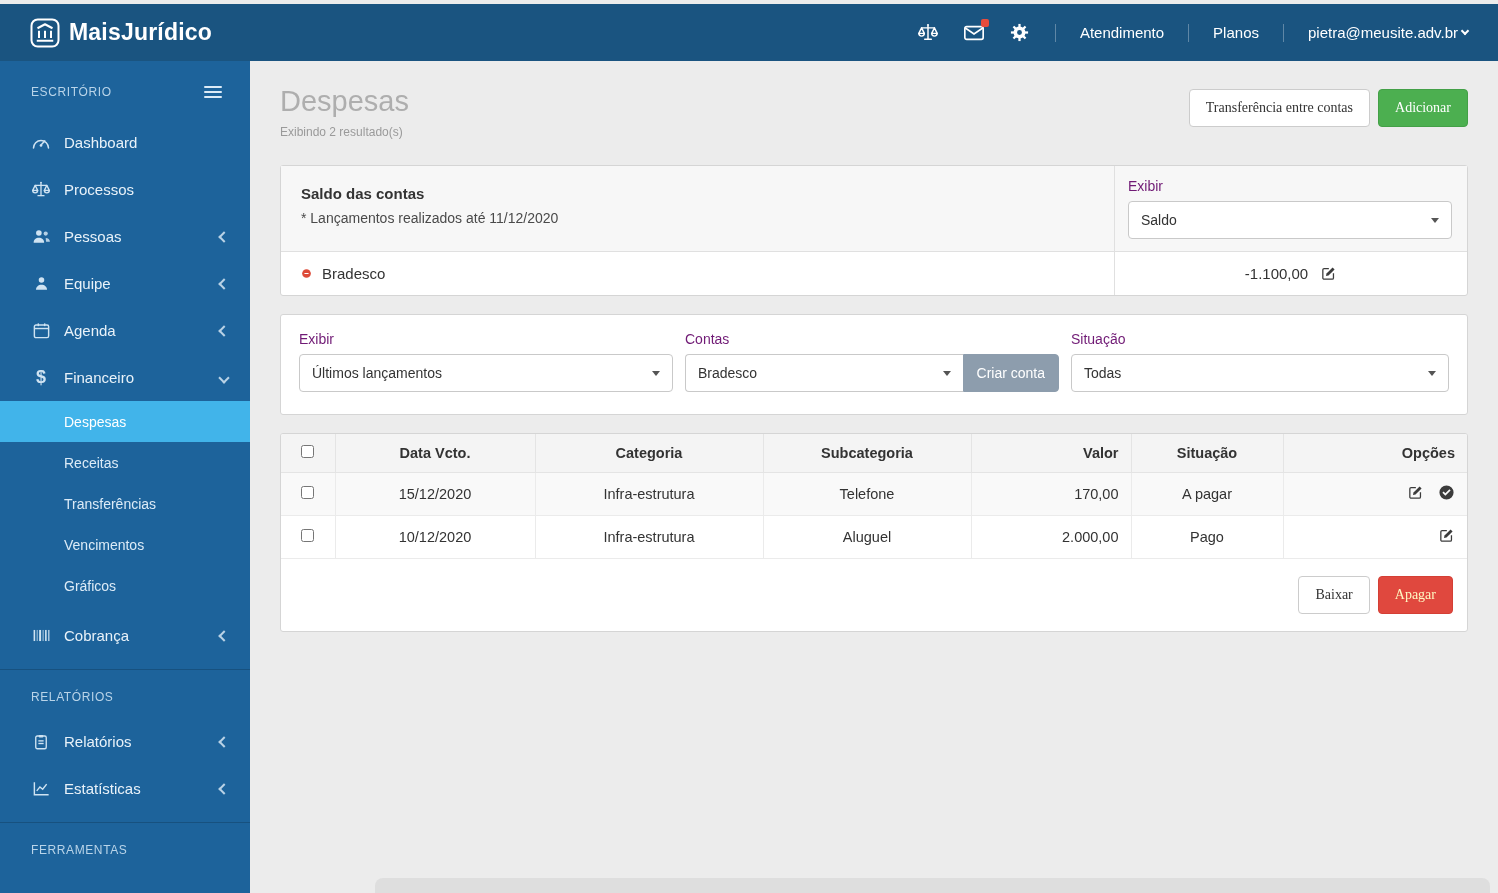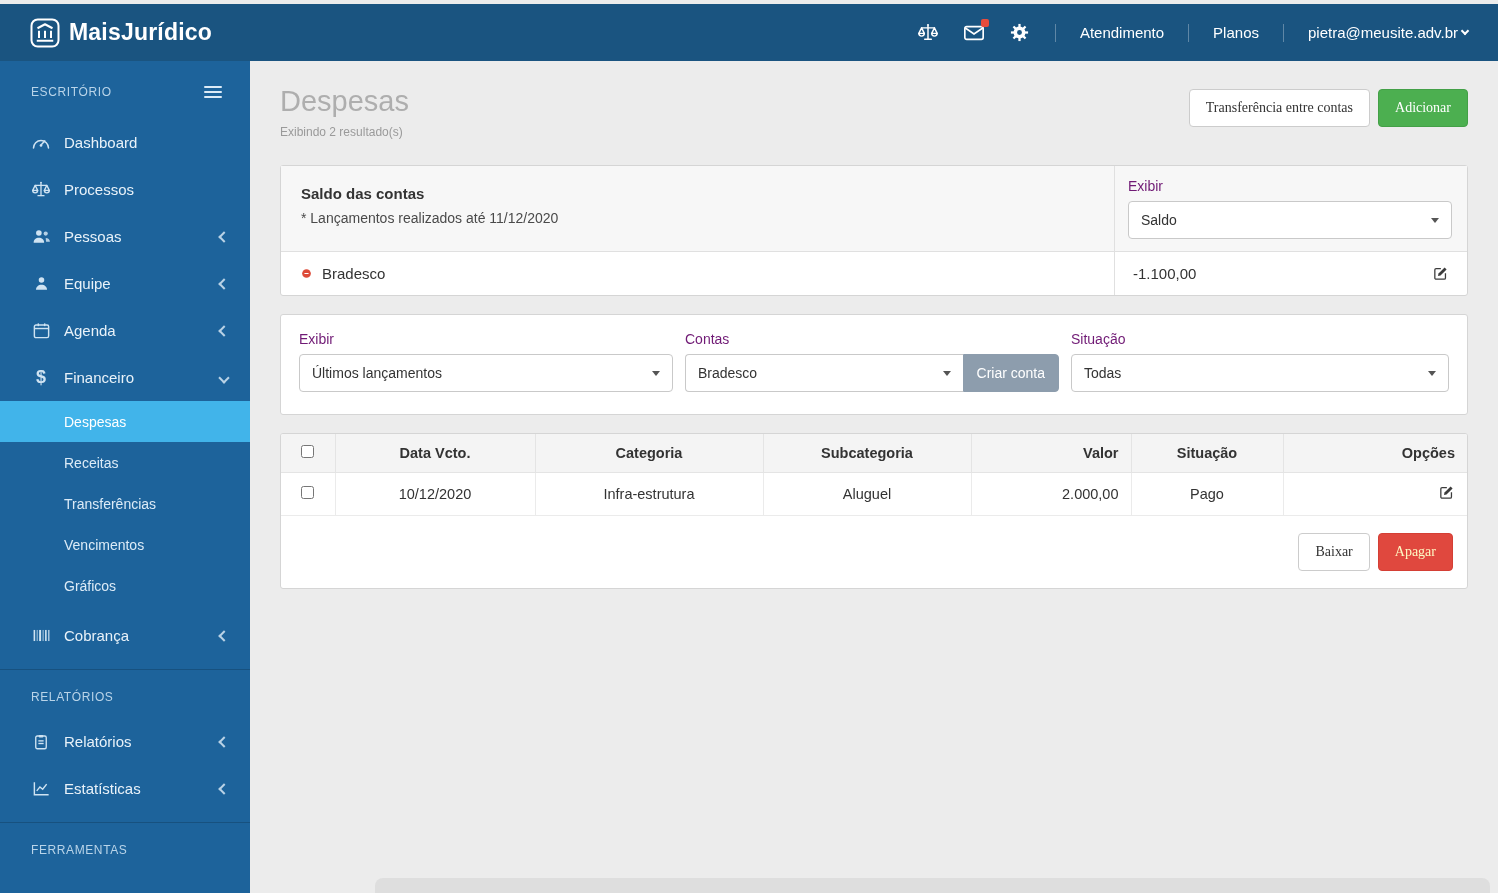--- a/index.html
+++ b/index.html
@@ -71,21 +71,21 @@
   .balance-card { margin-bottom:18px; }
   .bc-row { display:flex; }
   .bc-head { background:#f7f7f7; border-bottom:1px solid #e0e0e0; }
   .bc-left { flex:1; border-right:1px solid #e0e0e0; }
   .bc-head .bc-left { padding:19px 20px; }
   .bc-title { font-size:15px; font-weight:bold; color:#333; }
   .bc-note { font-size:14px; color:#4a4a4a; margin-top:8px; }
   .bc-right { width:352px; padding:12px 15px 12px 13px; }
   .field-label { font-size:14px; color:#701a75; margin-bottom:7px; }
   .bc-body .bc-left { display:flex; align-items:center; gap:10px; padding:13px 20px; font-size:15px; }
-  .bc-body .bc-right { display:flex; align-items:center; justify-content:space-between; gap:12px; font-size:15px; padding:13px 18px; }
+  .bc-body .bc-right { display:flex; align-items:center; justify-content:center; gap:12px; font-size:15px; padding:13px 18px; }
 
   .select {
     height:38px; background:#fff; border:1px solid #c9c9c9; border-radius:4px;
     display:flex; align-items:center; justify-content:space-between;
     padding:0 12px; font-size:14px; color:#333; cursor:pointer;
   }
   .caret { width:0; height:0; border-left:4px solid transparent; border-right:4px solid transparent; border-top:5px solid #555; }
 
   
   .filters { display:flex; gap:12px; padding:16px 18px 22px; margin-bottom:18px; }
@@ -427,20 +427,43 @@
           <th><input type="checkbox" style=""></th>
           <th>Data Vcto.</th>
           <th>Categoria</th>
           <th>Subcategoria</th>
           <th class="num">Valor</th>
           <th>Situação</th>
           <th class="opts">Opções</th>
         </tr>
       </thead>
       <tbody>
+        <tr class="striped">
+          <td><input type="checkbox" style=""></td>
+          <td>15/12/2020</td>
+          <td>Infra-estrutura</td>
+          <td>Telefone</td>
+          <td class="num">170,00</td>
+          <td>A pagar</td>
+          <td class="opts">
+            <span class="row-icons">
+              <span class="icon-btn">
+                <svg width="17" height="17" viewBox="0 0 24 24" fill="none" stroke="currentColor" stroke-width="1.8">
+                  <path d="M12.5 5H5.8A1.8 1.8 0 0 0 4 6.8v11.4A1.8 1.8 0 0 0 5.8 20h11.4a1.8 1.8 0 0 0 1.8-1.8v-6.7"></path>
+                  <path d="M17.8 3.4l2.8 2.8L12 14.8l-3.6.8.8-3.6z" fill="currentColor" stroke="none"></path>
+                </svg>
+              </span>
+              <span class="icon-btn">
+                <svg width="17" height="17" viewBox="0 0 24 24" fill="currentColor">
+                  <path d="M12 2a10 10 0 1 0 0 20 10 10 0 0 0 0-20zm-1.6 14.6l-4.2-4.2 1.7-1.7 2.5 2.5 5.7-5.7 1.7 1.7z"></path>
+                </svg>
+              </span>
+            </span>
+          </td>
+        </tr>
         <tr>
           <td><input type="checkbox" style=""></td>
           <td>10/12/2020</td>
           <td>Infra-estrutura</td>
           <td>Aluguel</td>
           <td class="num">2.000,00</td>
           <td>Pago</td>
           <td class="opts">
             <span class="row-icons">
               <span class="icon-btn">

